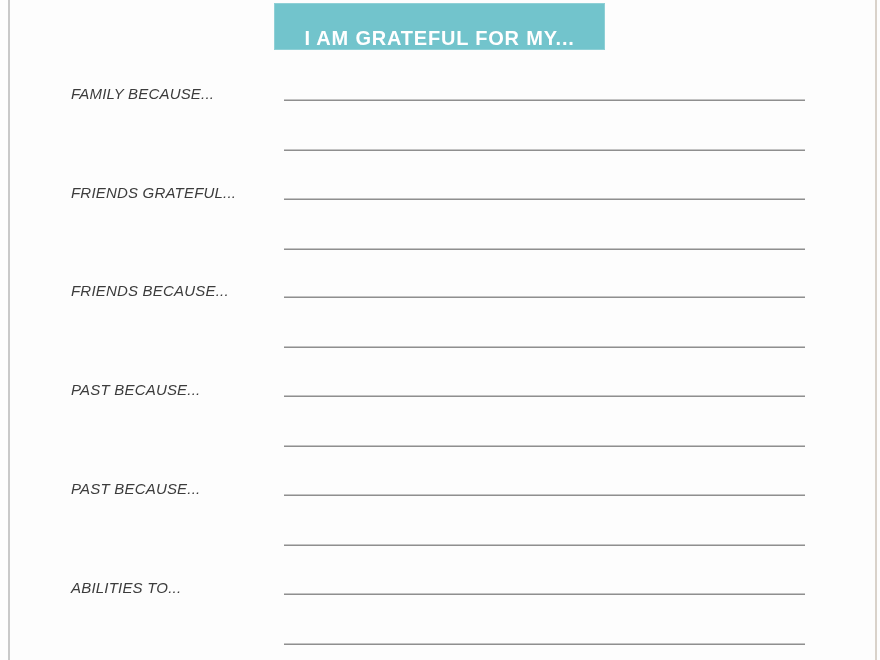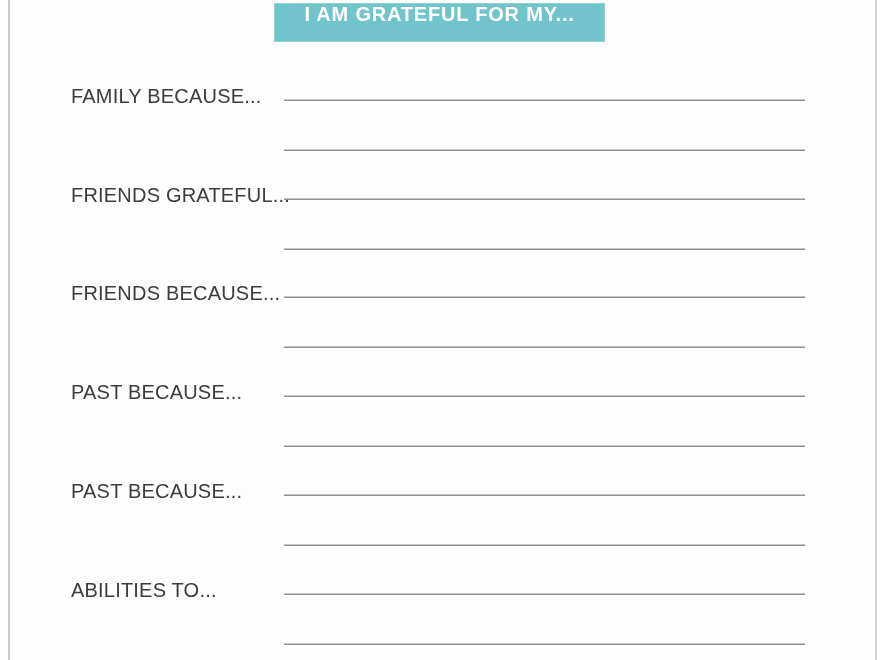--- a/index.html
+++ b/index.html
@@ -22,25 +22,25 @@
     width: 2px;
   }
   .page-edge.left  { left: 8px;  background: #c9c9c9; }
   .page-edge.right { left: 875px; background: #d9d2ca; }
 
   .banner {
     position: absolute;
     left: 274px;
     top: 3px;
     width: 331px;
-    height: 39px;
+    height: 47px;
     background: #72c4cc;
     box-shadow: inset 0 0 0 1px #8fd0d6;
     display: flex;
-    align-items: flex-start;
+    align-items: flex-end;
     justify-content: center;
   }
   .banner-text {
     color: #ffffff;
     font-weight: bold;
     font-size: 20px;
     letter-spacing: 0.8px;
     white-space: nowrap;
   }
 
@@ -54,24 +54,25 @@
   .s2 { top: 199px; }
   .s3 { top: 297px; }
   .s4 { top: 396px; }
   .s5 { top: 495px; }
   .s6 { top: 594px; }
 
   .section-label {
     position: absolute;
     left: 71px;
     top: -15px;
-    font-size: 20px;
+    font-size: 15px;
     color: #3c3c3c;
     letter-spacing: 0.2px;
     white-space: nowrap;
+    font-style: italic;
   }
   .answer-line {
     position: absolute;
     left: 284px;
     width: 521px;
     height: 0;
     border-top: 1px solid #c4c4c4;
     border-bottom: 1px solid #8f8f8f;
   }
   .answer-line.first  { top: -1px; }

